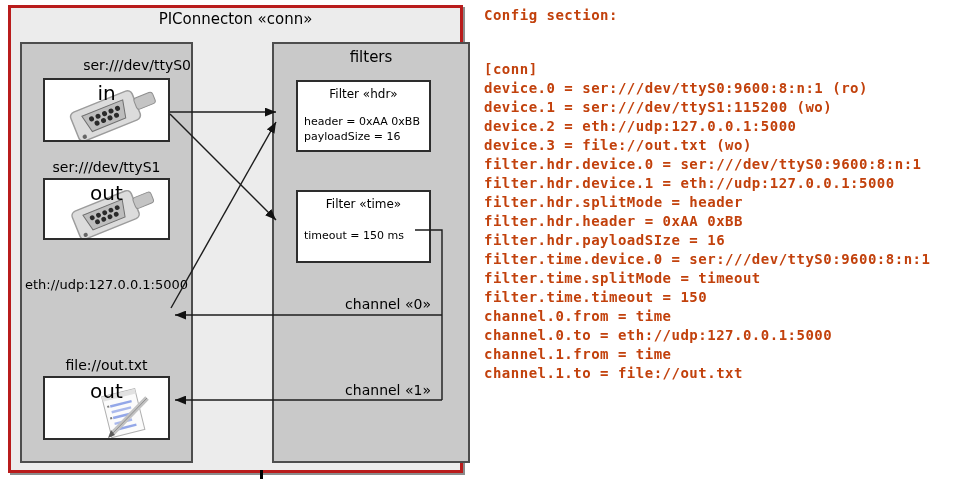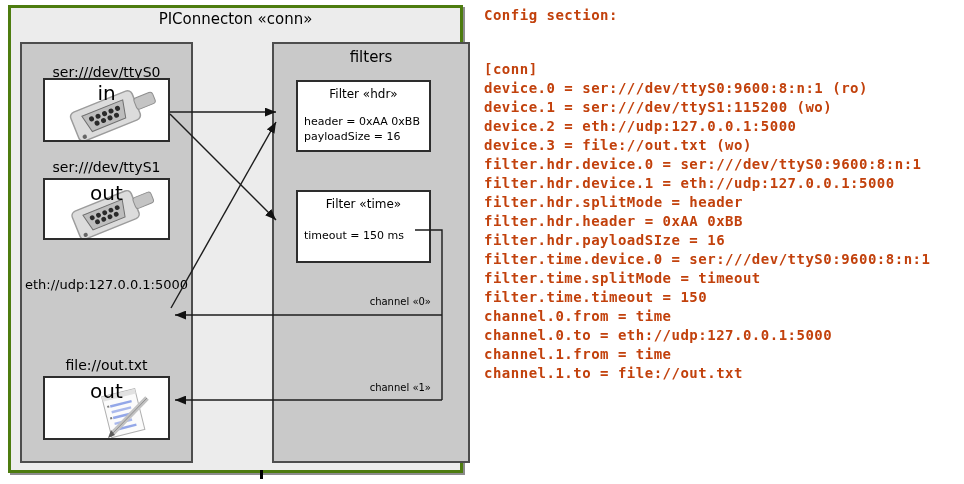--- a/index.html
+++ b/index.html
@@ -7,39 +7,39 @@
   html, body { background: #ffffff; }
   .page {
     position: relative; width: 964px; height: 484px;
     background: #ffffff; color: #000;
     font-family: "DejaVu Sans", sans-serif; overflow: hidden;
   }
 
   
   .outer {
     position: absolute; left: 8px; top: 5px; width: 455px; height: 468px;
-    background: #ececec; border: 3px solid #4d7c0f;
+    background: #ececec; border: 3px solid #b91c1c;
     box-shadow: 2px 2px 0 #8c8c8c;
     padding-left: 36px;
   }
   .diagram-title {
     position: absolute; left: 0; right: 0; top: 2px;
     text-align: center; font-size: 15px;
   }
   .group {
     position: absolute; background: #c9c9c9; border: 2px solid #4d4d4d;
   }
   .devices-group { left: 9px;  top: 34px; width: 173px; height: 421px; }
   .filters-group { left: 245px; top: 34px; width: 198px; height: 421px; margin-left: 16px; }
 
   .dev-label {
     position: absolute; left: 0; right: 0; text-align: center;
     font-size: 14px; white-space: nowrap;
   }
-  .lbl-0 { top: 20px; }
+  .lbl-0 { top: 13px; text-align: right; }
   .lbl-1 { top: 115px; }
   .lbl-2 { top: 233px; font-size: 13px; }
   .lbl-3 { top: 313px; }
 
   .dev-box {
     position: absolute; left: 21px; width: 127px;
     background: #ffffff; border: 2px solid #2d2d2d;
   }
   .box-0 { top: 34px;  height: 64px; }
   .box-1 { top: 134px; height: 62px; }
@@ -71,21 +71,21 @@
     position: absolute; top: 5px; left: 0; width: 100%;
     text-align: center; font-size: 12px;
   }
   .filter-attrs {
     position: absolute; left: 6px; right: 4px; top: 32px;
     font-size: 11px; line-height: 15px; white-space: nowrap;
   }
   .filter-time .filter-attrs { top: 36px; }
 
   .channel-label {
-    position: absolute; right: 37px; font-size: 10px; white-space: nowrap;
+    position: absolute; right: 37px; font-size: 14px; white-space: nowrap;
   }
   .ch-0 { top: 252px; }
   .ch-1 { top: 338px; }
 
   .wires {
     position: absolute; left: 0; top: 0; width: 964px; height: 484px;
     pointer-events: none; z-index: 5;
   }
   .border-tick {
     position: absolute; left: 260px; top: 470px; width: 3px; height: 9px;

